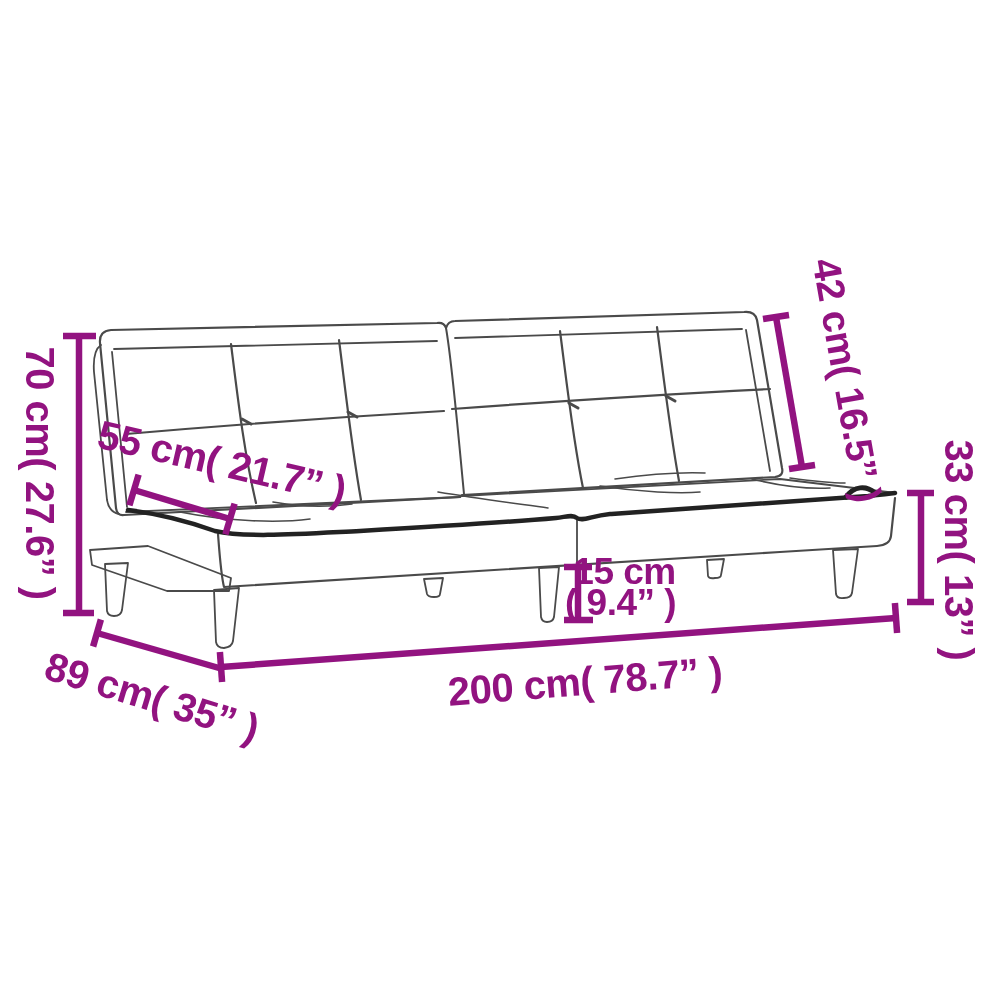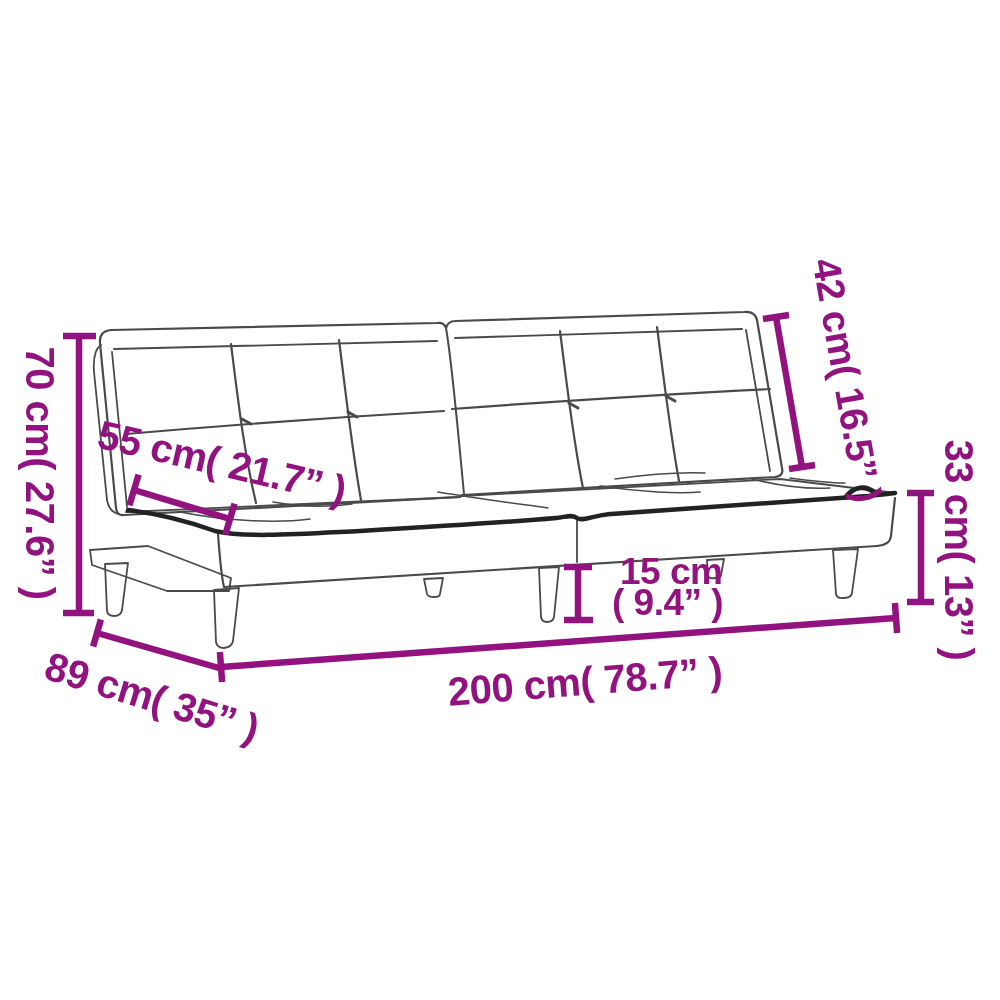--- a/index.html
+++ b/index.html
@@ -12,21 +12,21 @@
     position:absolute;color:#921380;font-weight:700;font-size:40px;
     letter-spacing:-0.5px;white-space:nowrap;line-height:1;
     transform-origin:center center;
   }
   .lbl-70 {left:40px;  top:473px; transform:translate(-50%,-50%) rotate(90deg);}
   .lbl-55 {left:222px; top:462px; transform:translate(-50%,-50%) rotate(13deg);}
   .lbl-42 {left:847px; top:380px; transform:translate(-50%,-50%) rotate(80deg); font-size:39px;}
   .lbl-33 {left:959px; top:550px; transform:translate(-50%,-50%) rotate(90deg);}
   .lbl-200{left:585px; top:681px; transform:translate(-50%,-50%) rotate(-4.5deg);}
   .lbl-89 {left:152px; top:697px; transform:translate(-50%,-50%) rotate(17deg);}
-  .lbl-15 {left:612px; top:556px; font-size:37px; line-height:31px;}
+  .lbl-15 {left:565px; top:556px; font-size:37px; line-height:31px;text-align:center;}
   .lbl-15 .l1{display:block;padding-left:8px;}
   .lbl-15 .l2{display:block;}
 </style>
 </head>
 <body>
 
 <div class="stage">
 
   <svg width="1000" height="1000" viewBox="0 0 1000 1000">
 

